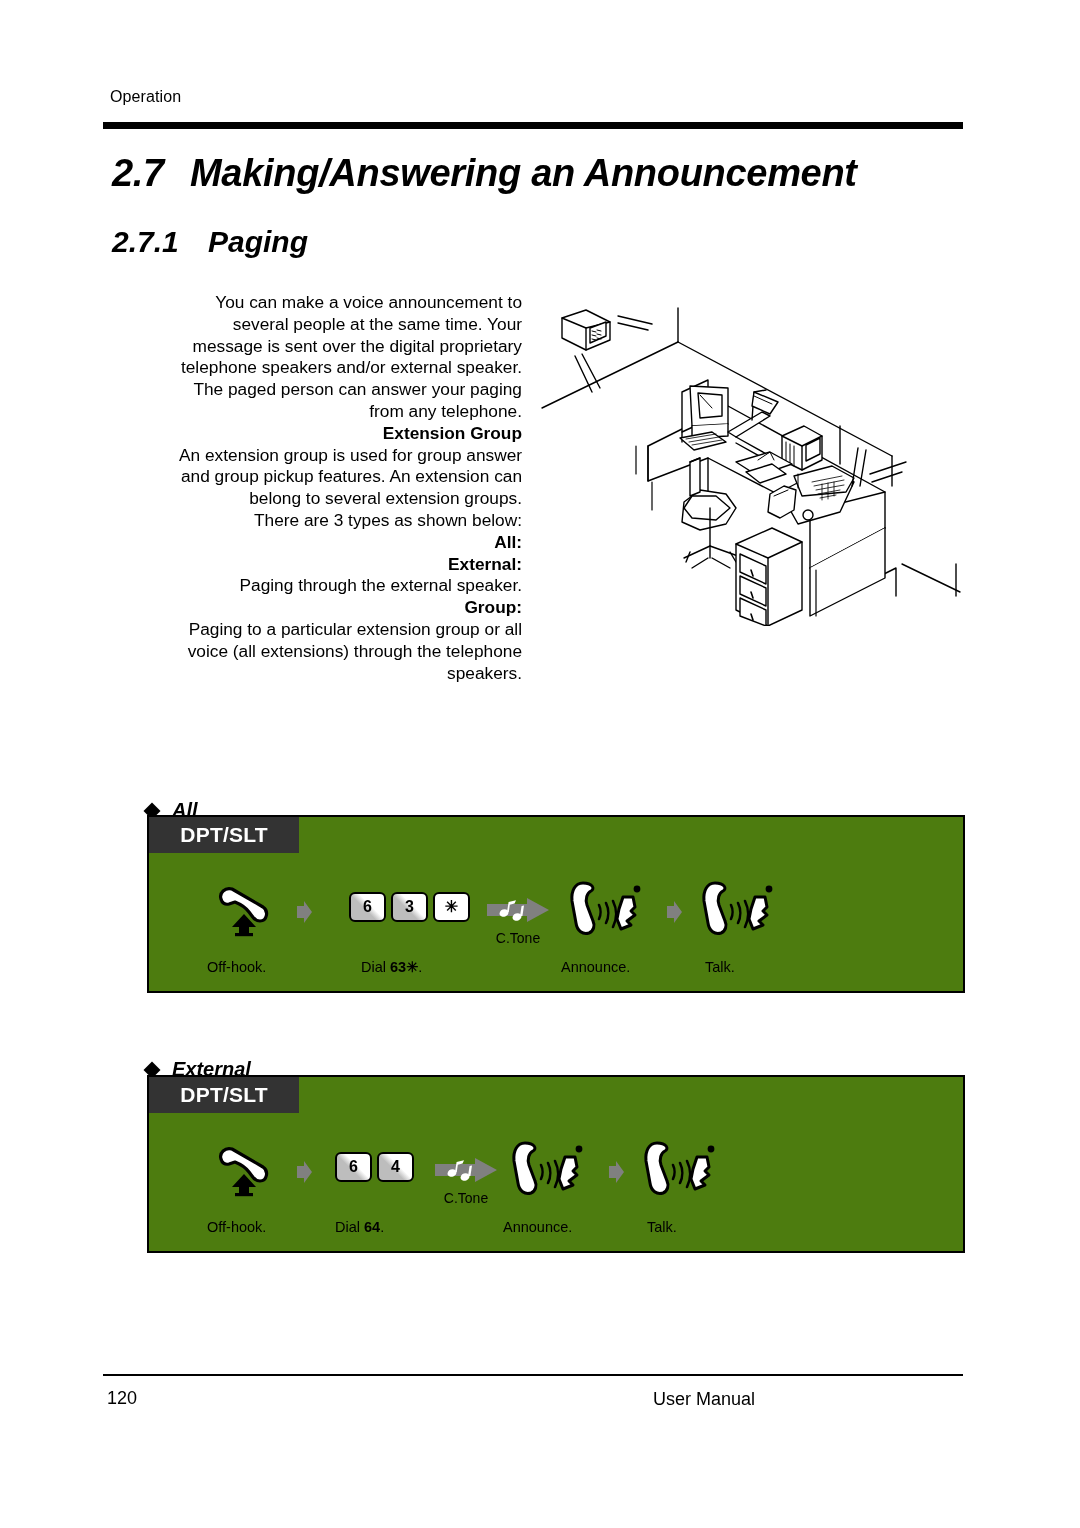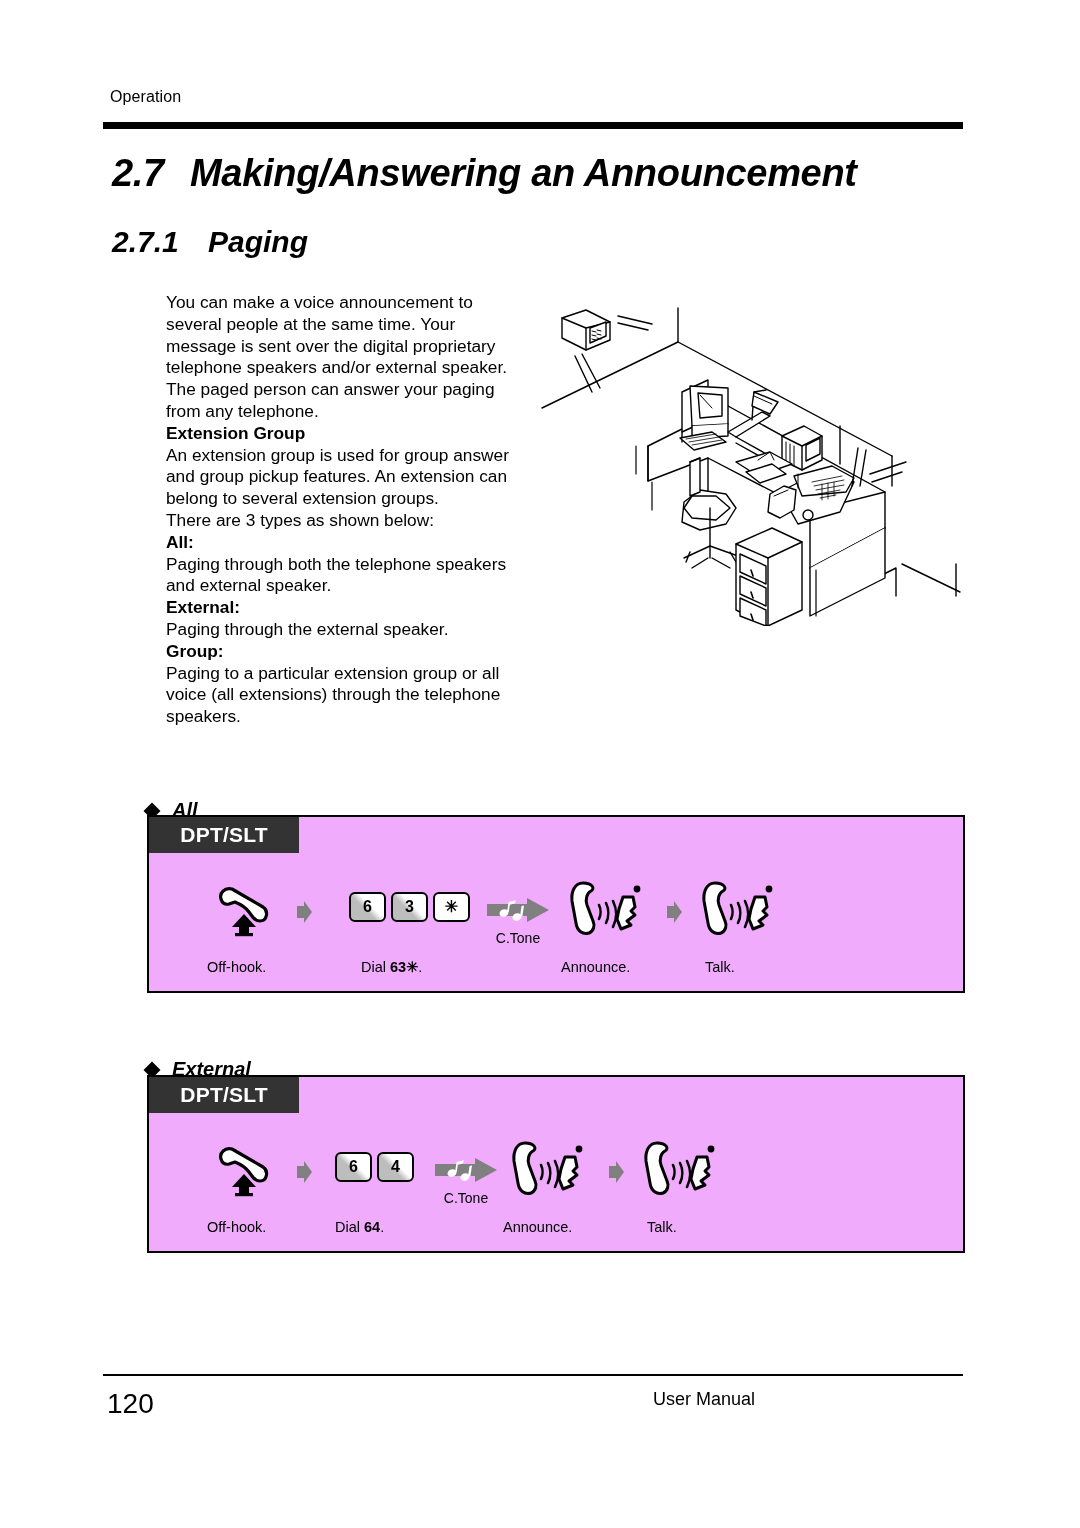--- a/index.html
+++ b/index.html
@@ -33,21 +33,21 @@
     white-space: nowrap;
   }
   .h2 .num { display: inline-block; width: 96px; }
 
   
   .textcol {
     position: absolute; left: 166px; top: 292px;
     width: 356px;
     font-size: 17.3px; line-height: 21.8px;
   }
-  .textcol p { margin: 0; }
+  .textcol p { margin: 0; text-align: right; }
   .textcol p.bold { font-weight: bold; }
   .textcol p.gap { margin-top: 0; }
 
   
   .illus { position: absolute; left: 540px; top: 296px; }
 
   
   .bullet-head {
     position: absolute; font-size: 20px; font-weight: bold;
     font-style: italic; white-space: nowrap; margin-top: 27px;
@@ -56,21 +56,21 @@
     display: inline-block; width: 12px; height: 12px;
     background: #000; transform: rotate(45deg);
     margin-right: 14px; position: relative; top: 0px;
   }
   #bh-all { left: 146px; top: 772px; }
   #bh-ext { left: 146px; top: 1031px; }
 
   
   .proc {
     position: absolute; left: 147px; width: 818px;
-    border: 2.5px solid #000; background: #f0abfc;
+    border: 2.5px solid #000; background: #4d7c0f;
   }
   #proc-all { top: 815px; height: 178px; }
   #proc-ext { top: 1075px; height: 178px; }
   .proc-tab {
     position: absolute; left: 0; top: 0;
     width: 150px; height: 36px;
     background: #333333;
     color: #ffffff; font-size: 21px; font-weight: bold;
     display: flex; align-items: center; justify-content: center;
     letter-spacing: .2px;
@@ -104,21 +104,21 @@
   .ctone { position: absolute; text-align: center; }
   .ctone-label { font-size: 14px; margin-top: 1px; }
 
   
   .foot-rule {
     position: absolute; left: 103px; top: 1374px;
     width: 860px; height: 2px; background: #000;
   }
   .foot-left {
     position: absolute; left: 107px; top: 1388px;
-    font-size: 28px;
+    font-size: 18px;
   }
   .foot-right {
     position: absolute; right: 105px; top: 1389px;
     font-size: 18px;
   }
 </style>
 </head>
 <body>
 
 <div class="page">
@@ -133,21 +133,20 @@
   <div class="h2">
     <span class="num">2.7.1</span><span>Paging</span>
   </div>
 
   <div class="textcol">
     <p>You can make a voice announcement to several people at the same time. Your message is sent over the digital proprietary telephone speakers and/or external speaker. The paged person can answer your paging from any telephone.</p>
     <p class="bold">Extension Group</p>
     <p>An extension group is used for group answer and group pickup features. An extension can belong to several extension groups.</p>
     <p class="gap">There are 3 types as shown below:</p>
     <p class="bold">All:</p>
-    <p>Paging through both the telephone speakers and external speaker.</p>
     <p class="bold">External:</p>
     <p>Paging through the external speaker.</p>
     <p class="bold">Group:</p>
     <p>Paging to a particular extension group or all voice (all extensions) through the telephone speakers.</p>
   </div>
 
   <div class="illus">
     <svg width="430" height="330" viewBox="0 0 430 330" fill="none" stroke="#000" stroke-width="1.4" stroke-linejoin="round" stroke-linecap="round">
 
       <g>

